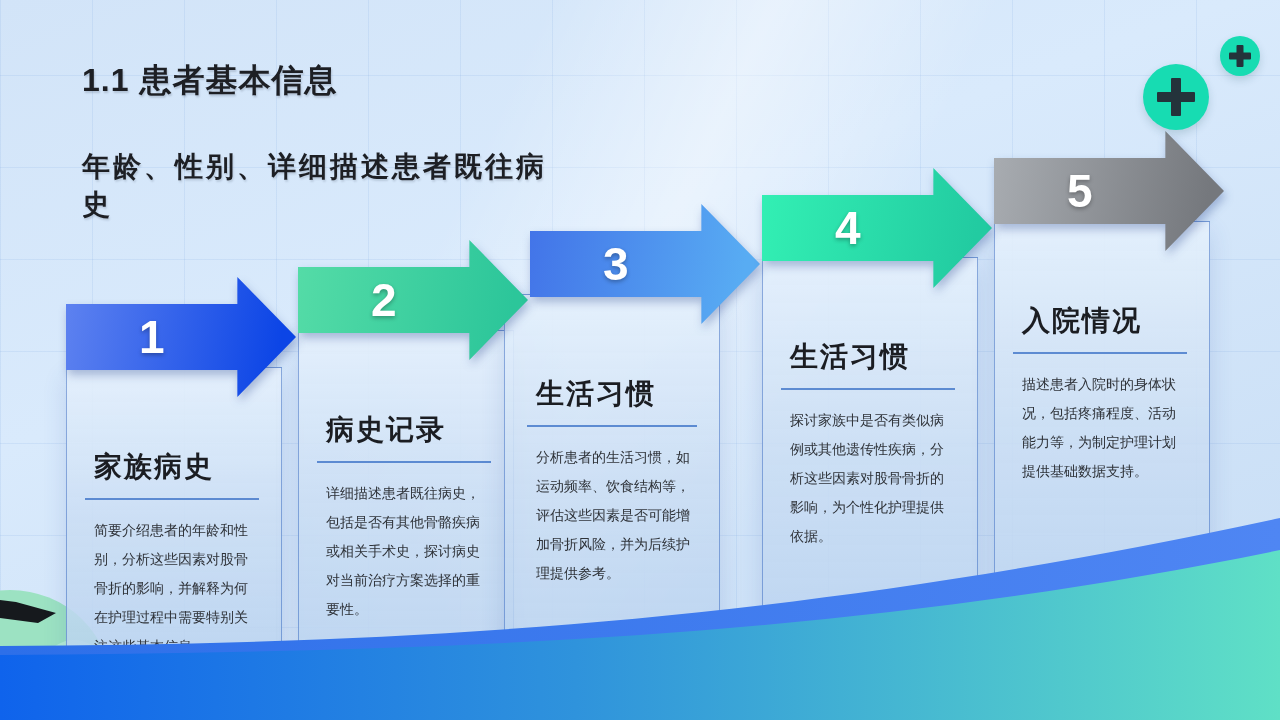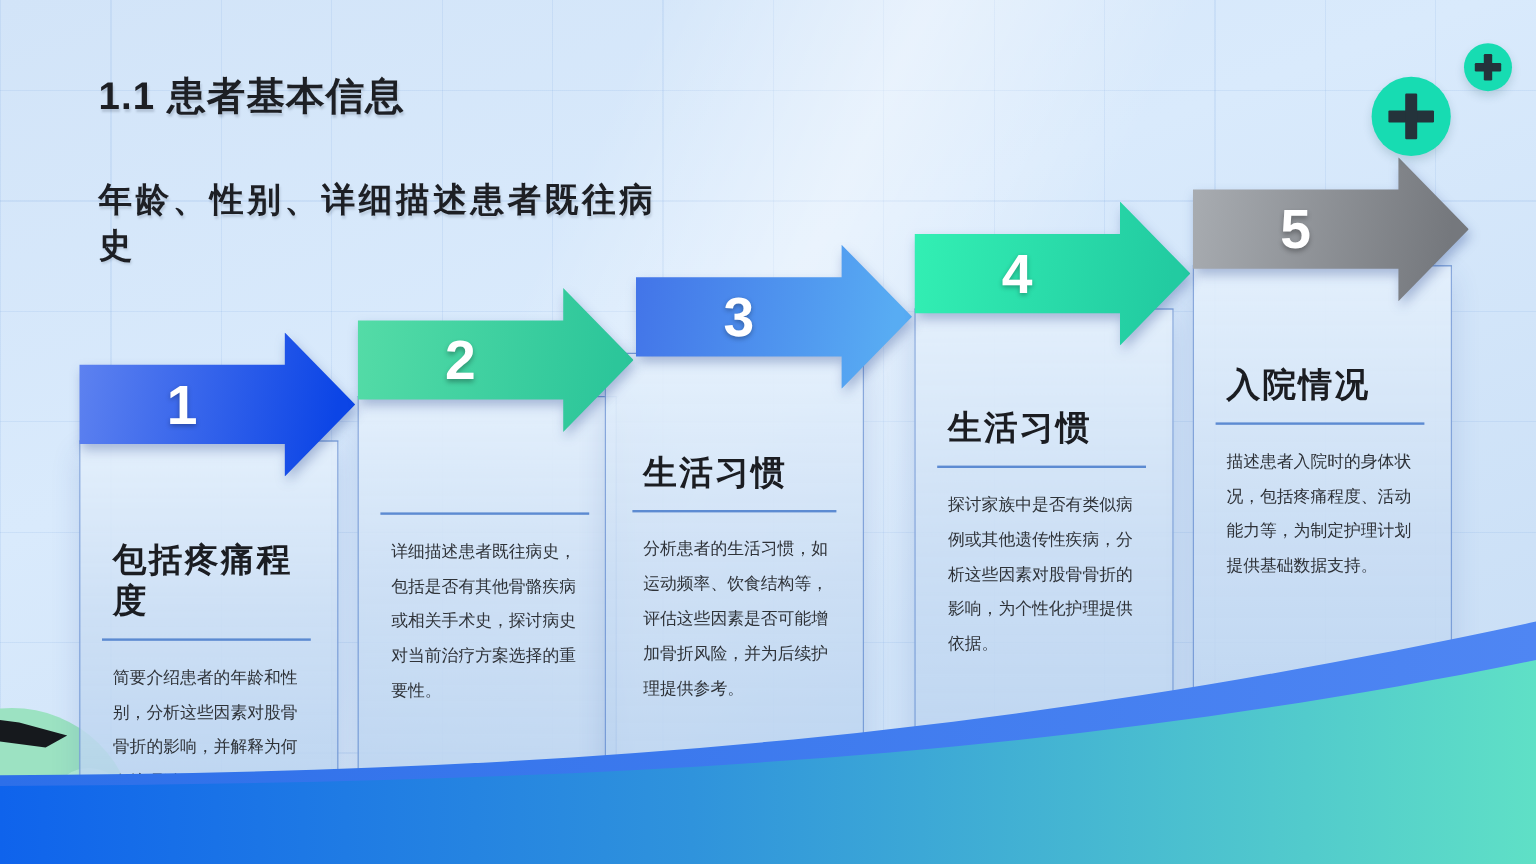--- a/index.html
+++ b/index.html
@@ -81,31 +81,32 @@
 </style>
 </head>
 <body>
 
 <div class="slide">
 
   <h1 class="page-title">1.1 患者基本信息</h1>
   <h2 class="page-subtitle">年龄、性别、详细描述患者既往病史</h2>
 
   <div class="card" style="left:66px;top:367px;">
-    <h3>包括疼痛程度</h3>
+    <h3>家族病史</h3>
     <div class="divider"></div>
     <p>简要介绍患者的年龄和性别，分析这些因素对股骨骨折的影响，并解释为何在护理过程中需要特别关注这些基本信息。</p>
   </div>
   <div class="arrow-wrap" style="left:66px;top:277px;">
     <div class="arrow" style="background: linear-gradient(100deg, rgb(95, 131, 240) 0%, rgb(12, 69, 230) 90%);">
       <span class="num">1</span>
     </div>
   </div>
 
   <div class="card" style="left:298px;top:330px;">
+    <h3>病史记录</h3>
     <div class="divider"></div>
     <p>详细描述患者既往病史，包括是否有其他骨骼疾病或相关手术史，探讨病史对当前治疗方案选择的重要性。</p>
   </div>
   <div class="arrow-wrap" style="left:298px;top:240px;">
     <div class="arrow" style="background: linear-gradient(100deg, rgb(85, 220, 167) 0%, rgb(44, 198, 154) 90%);">
       <span class="num">2</span>
     </div>
   </div>
 
   <div class="card" style="left:504px;top:294px;padding-left:31px;">

